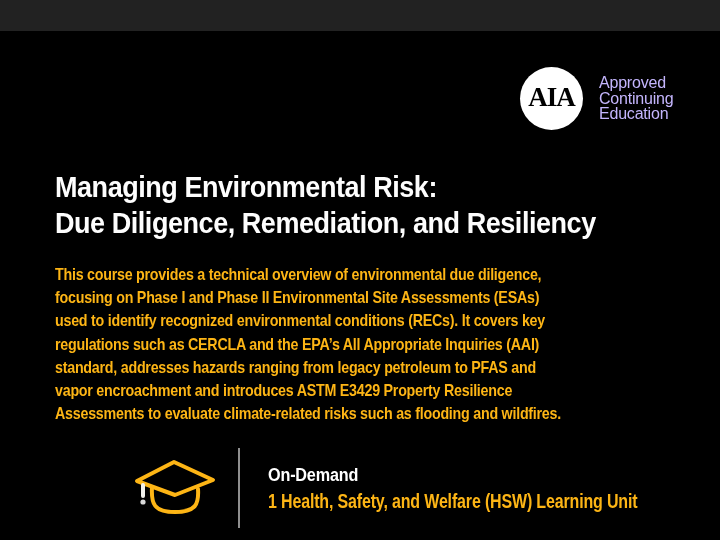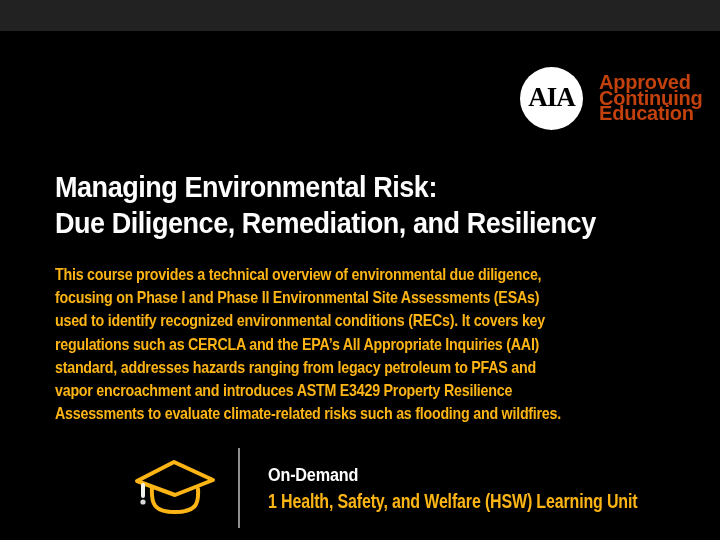--- a/index.html
+++ b/index.html
@@ -19,21 +19,21 @@
     background:#fff;display:flex;align-items:center;justify-content:center;
     flex:0 0 auto;
   }
   .badge-circle span{
     font-family:"Liberation Serif", serif;
     font-weight:700;font-size:27px;color:#000;letter-spacing:-1px;
     transform:translateY(-1px);
   }
   .badge-label{
     margin-left:16px;
-    color:#c2410c;font-weight:700;font-size:20px;line-height:15.8px;
+    color:#c4b5fd;font-weight:400;font-size:16px;line-height:15.8px;
     white-space:pre-line;letter-spacing:-0.2px;
   }
 
   
   .title{
     position:absolute;left:55px;top:138px;width:700px;
     color:#fdfdfd;font-weight:700;font-size:30px;line-height:36px;
     white-space:pre-line;letter-spacing:-0.5px;
     transform:scaleX(0.90);transform-origin:left top;
   }

